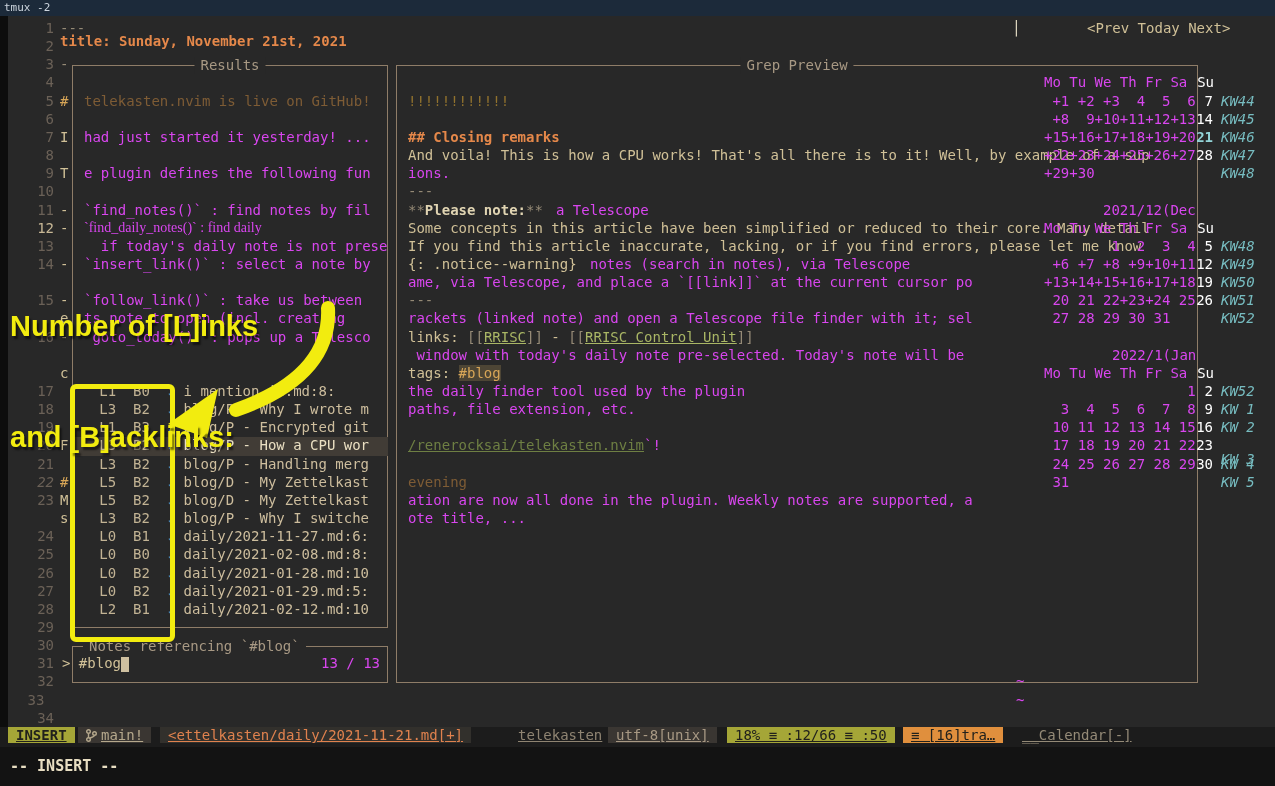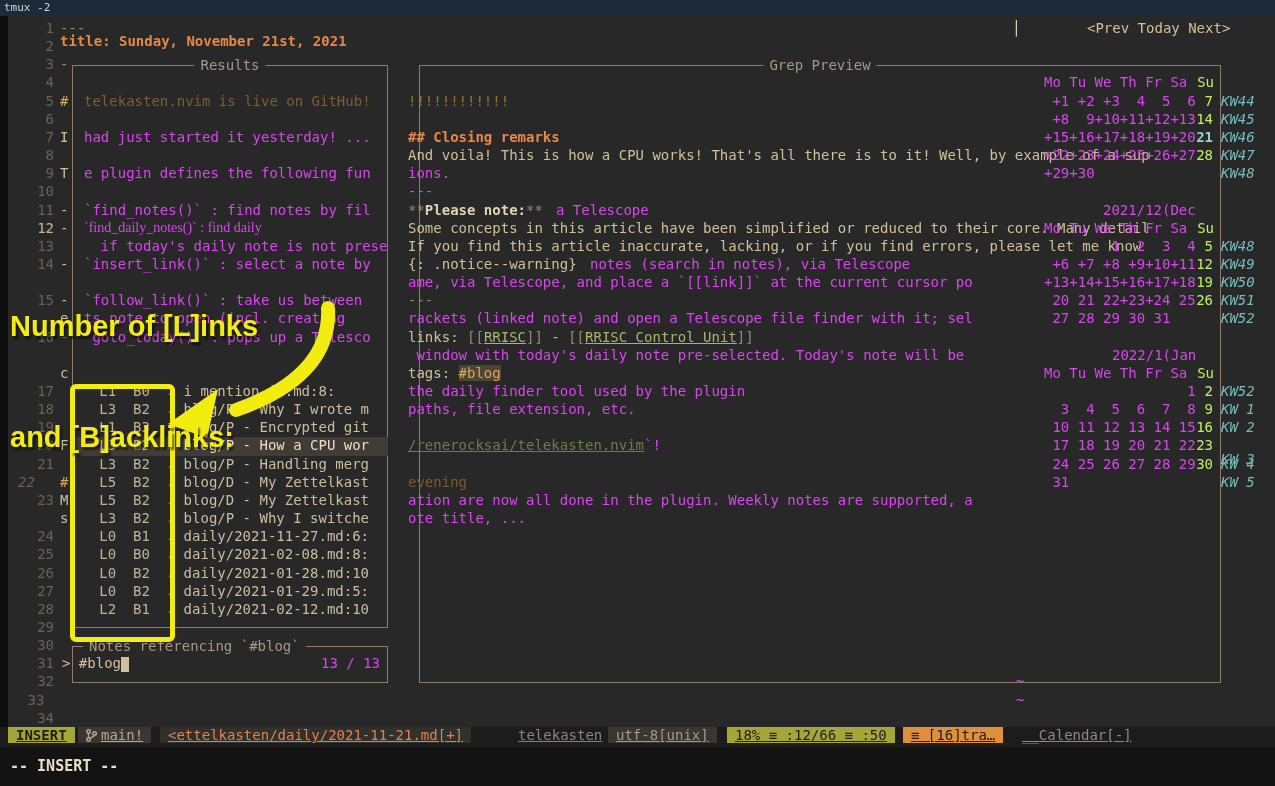--- a/index.html
+++ b/index.html
@@ -6,21 +6,21 @@
   .screen{position:relative;width:1275px;height:786px;overflow:hidden;background:#0b0b0b;
           font-family:"DejaVu Sans Mono",monospace;}
   .tmux-bar{position:absolute;left:0;top:0;width:1275px;height:16px;background:#1c2a3a;
             color:#cdd5de;font:11px "DejaVu Sans Mono",monospace;line-height:16px;padding-left:4px;box-sizing:border-box;}
   .term{position:absolute;left:0;top:16px;width:1275px;height:711px;background:#282828;overflow:hidden;}
   .left-strip{position:absolute;left:0;top:0;width:8px;height:711px;background:#0d0d0d;}
 
   
   .fbox{position:absolute;border:1px solid #8f7d68;background:#282828;box-sizing:border-box;}
   .results-box{left:72px;top:49px;width:316px;height:563px;}
-  .preview-box{left:419px;top:49px;width:802px;height:618px;}
+  .preview-box{left:396px;top:49px;width:802px;height:618px;}
   .prompt-box{left:72px;top:630px;width:316px;height:37px;}
   .fbox-title{position:absolute;top:-9px;background:#282828;color:#a89984;
               font:14px "DejaVu Sans Mono",monospace;line-height:17px;padding:0 6px;white-space:pre;}
   .fbox-title.center{left:50%;transform:translateX(-50%);}
   .fbox-title.left{left:10px;}
 
   
   .text-layer{position:absolute;left:0;top:0;width:1275px;height:711px;}
   .trow{position:absolute;height:19px;line-height:18.15px;white-space:pre;
         font:14px "DejaVu Sans Mono",monospace;color:#d0c097;}
@@ -33,21 +33,21 @@
   .seg.orangeb{color:#e5884a;font-weight:bold}
   .seg.yellow{color:#d8a657}
   .seg.warn{color:#91722e}
   .seg.link{color:#a9b665;text-decoration:underline}
   .seg.dimlink{color:#6e7f43;text-decoration:underline}
   .seg.tag{background:#4d4535;color:#d8a657}
   .seg.badge{color:#c2b394}
   .seg.blue{color:#4b8dc0;font-weight:bold}
   .seg.itemfg{color:#cdbd9d}
   .seg.selfg{color:#eadfc2}
-  .seg.teal{color:#bef264}
+  .seg.teal{color:#ffffff}
   .seg.tealb{color:#93d4d8;font-weight:bold}
   .seg.kw{color:#77bcc0;font-style:italic}
   .seg.ln{color:#6b6157}
   .seg.lnc{color:#c8b896}
   .seg.selbar{color:#e8e0c8;font-weight:bold}
   .seg.cursor{display:inline-block;width:8px;height:15px;background:#cfc0a0;vertical-align:-2px}
 
   
   .anno-box{position:absolute;left:70px;top:368px;width:95px;height:248px;
             border:5px solid #f2ec0f;border-radius:6px;}
@@ -167,21 +167,21 @@
         <div class="trow " style="top: 203.65px; left: 18px; width: 36px; text-align: right;"><span class="seg lnc">12</span></div>
         <div class="trow " style="top: 221.8px; left: 18px; width: 36px; text-align: right;"><span class="seg ln">13</span></div>
         <div class="trow " style="top: 239.95px; left: 18px; width: 36px; text-align: right;"><span class="seg ln">14</span></div>
         <div class="trow " style="top: 276.25px; left: 18px; width: 36px; text-align: right;"><span class="seg ln">15</span></div>
         <div class="trow " style="top: 312.55px; left: 18px; width: 36px; text-align: right;"><span class="seg ln">16</span></div>
         <div class="trow " style="top: 367px; left: 18px; width: 36px; text-align: right;"><span class="seg ln">17</span></div>
         <div class="trow " style="top: 385.15px; left: 18px; width: 36px; text-align: right;"><span class="seg ln">18</span></div>
         <div class="trow " style="top: 403.3px; left: 18px; width: 36px; text-align: right;"><span class="seg ln">19</span></div>
         <div class="trow " style="top: 421.45px; left: 18px; width: 36px; text-align: right;"><span class="seg ln">20</span></div>
         <div class="trow " style="top: 439.6px; left: 18px; width: 36px; text-align: right;"><span class="seg ln">21</span></div>
-        <div class="trow " style="top: 457.75px; left: 18px; width: 36px;  font-style: italic;"><span class="seg ln">22</span></div>
+        <div class="trow " style="top: 457.75px; left: 18px; width: 36px; text-align: right; font-style: italic;"><span class="seg ln">22</span></div>
         <div class="trow " style="top: 475.9px; left: 18px; width: 36px; text-align: right;"><span class="seg ln">23</span></div>
         <div class="trow " style="top: 512.2px; left: 18px; width: 36px; text-align: right;"><span class="seg ln">24</span></div>
         <div class="trow " style="top: 530.35px; left: 18px; width: 36px; text-align: right;"><span class="seg ln">25</span></div>
         <div class="trow " style="top: 548.5px; left: 18px; width: 36px; text-align: right;"><span class="seg ln">26</span></div>
         <div class="trow " style="top: 566.65px; left: 18px; width: 36px; text-align: right;"><span class="seg ln">27</span></div>
         <div class="trow " style="top: 584.8px; left: 18px; width: 36px; text-align: right;"><span class="seg ln">28</span></div>
         <div class="trow " style="top: 602.95px; left: 18px; width: 36px; text-align: right;"><span class="seg ln">29</span></div>
         <div class="trow " style="top: 621.1px; left: 18px; width: 36px; text-align: right;"><span class="seg ln">30</span></div>
         <div class="trow " style="top: 639.25px; left: 18px; width: 36px; text-align: right;"><span class="seg ln">31</span></div>
         <div class="trow " style="top: 657.4px; left: 18px; width: 36px; text-align: right;"><span class="seg ln">32</span></div>

